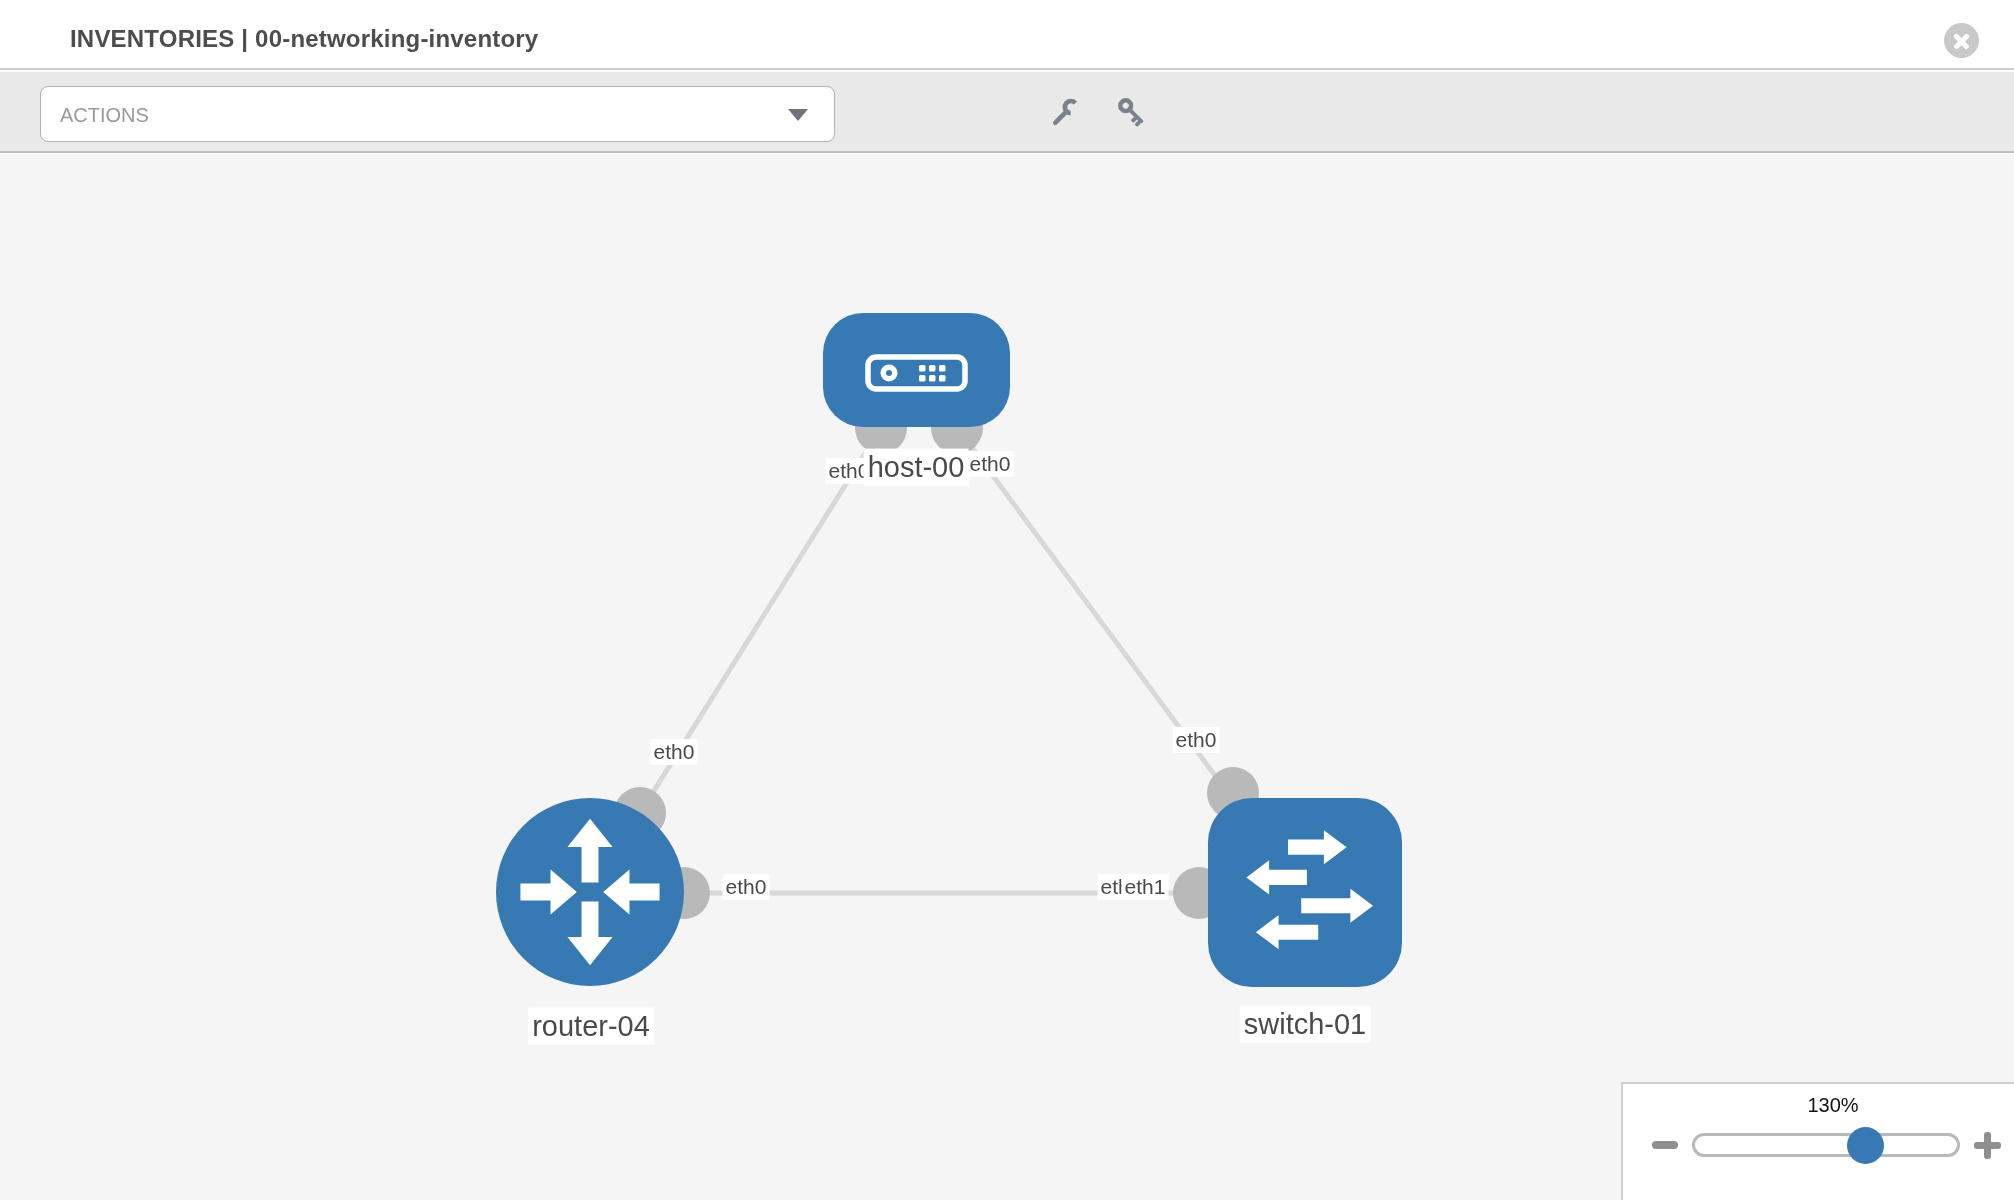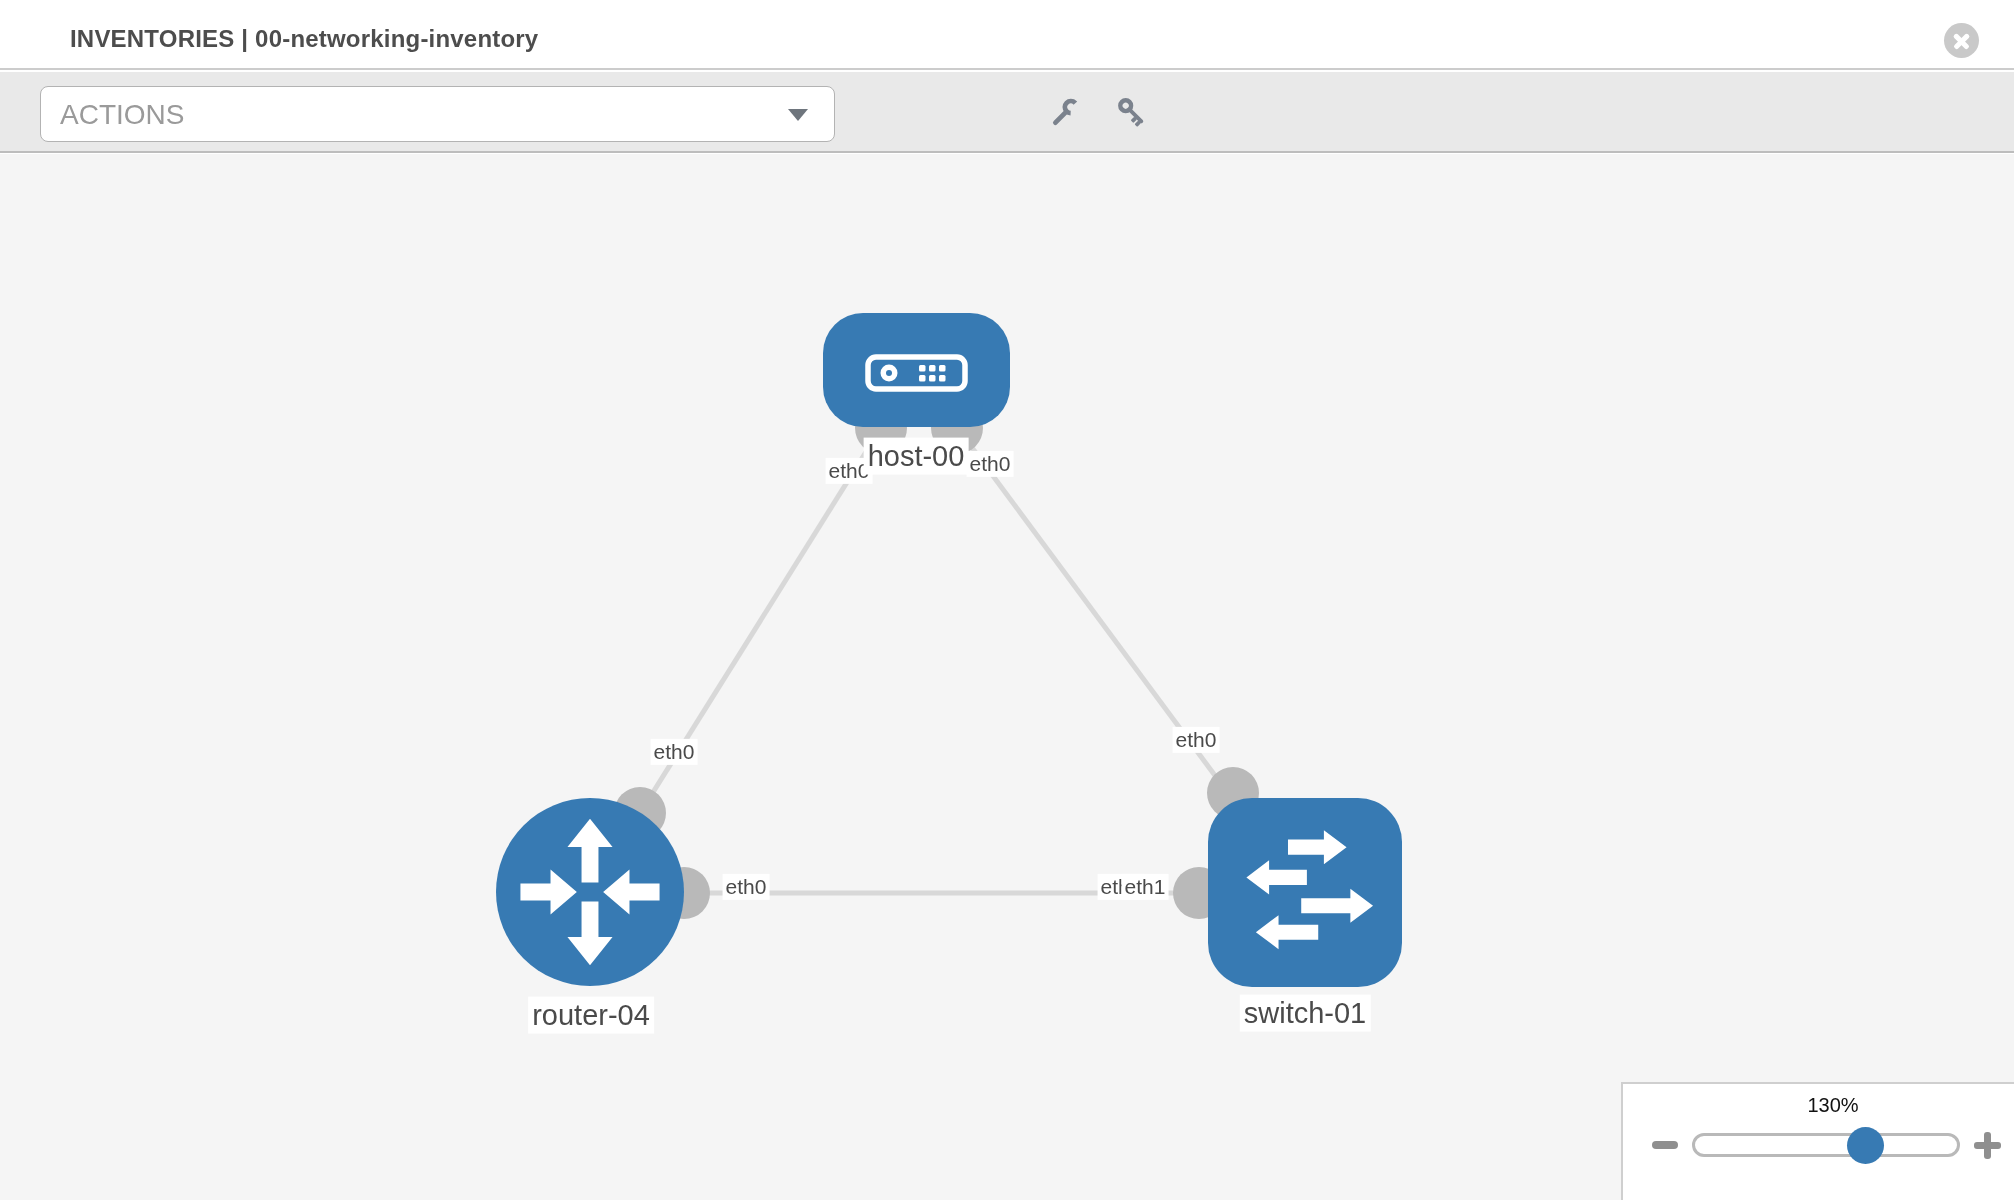--- a/index.html
+++ b/index.html
@@ -17,21 +17,21 @@
     background:#ffffff; border-radius:2px; }
   .close-btn .bar.b1 { transform:rotate(45deg); }
   .close-btn .bar.b2 { transform:rotate(-45deg); }
 
   
   .toolbar { position:absolute; top:72px; left:0; width:2014px; height:81px;
     background:#e9e9e9; border-bottom:2px solid #bdbdbd; }
   .tb-select { position:absolute; top:14px; height:56px; background:#ffffff;
     border:1px solid #b3b3b3; border-radius:8px; cursor:pointer; }
   .tb-select .ph { position:absolute; left:19px; top:0; height:36px; line-height:56px;
-    font-size:28px; color:#9a9a9a; }
+    font-size:20px; color:#9a9a9a; }
   .caret { position:absolute; right:26px; top:22px; width:0; height:0;
     border-left:10px solid transparent; border-right:10px solid transparent;
     border-top:12px solid #6e757d; }
   .actions-box { left:40px; width:795px; }
   .search-box  { left:1182px; width:793px; }
   .tb-icon { position:absolute; top:21px; width:40px; height:40px; cursor:pointer; }
   .wrench-pos { left:1045px; }
   .key-pos { left:1113px; }
 
   
@@ -43,21 +43,21 @@
   .node-host { left:823px; top:159px; width:187px; height:114px;
     background:#377ab3; border-radius:40px; }
   .node-router { left:496px; top:644px; width:188px; height:188px;
     background:#377ab3; border-radius:50%; }
   .node-switch { left:1208px; top:644px; width:194px; height:189px;
     background:#377ab3; border-radius:44px; }
   .node svg { position:absolute; left:0; top:0; }
 
   .node-label { position:absolute; transform:translate(-50%,-50%);
     background:#ffffff; color:#4a4a4a; font-size:29px; line-height:1.2;
-    padding:1px 4px; white-space:nowrap; cursor:default; }
+    padding:1px 4px; white-space:nowrap; cursor:default;margin-top:11px; }
   .eth-label { position:absolute; transform:translate(-50%,-50%);
     background:#ffffff; color:#4a4a4a; font-size:21px; line-height:1.25;
     padding:0 3px; white-space:nowrap; cursor:default; }
 
   
   .zoom-panel { position:absolute; left:1621px; top:1082px; width:500px; height:170px;
     background:#ffffff; border:2px solid #cfcfcf; }
   .zoom-level { position:absolute; left:60px; top:10px; width:300px; text-align:center;
     font-size:20px; color:#111111; }
   .zoom-minus { position:absolute; left:29px; top:57px; width:26px; height:8px;

